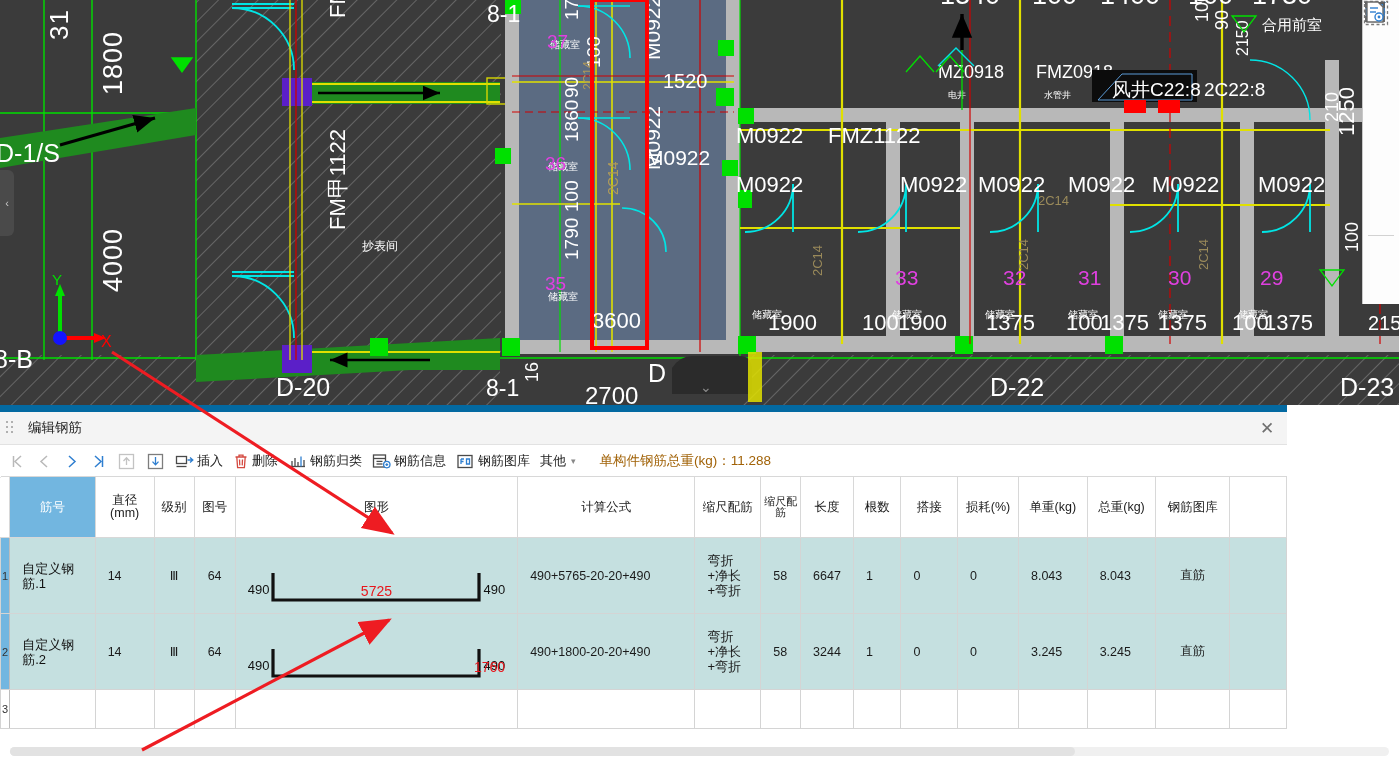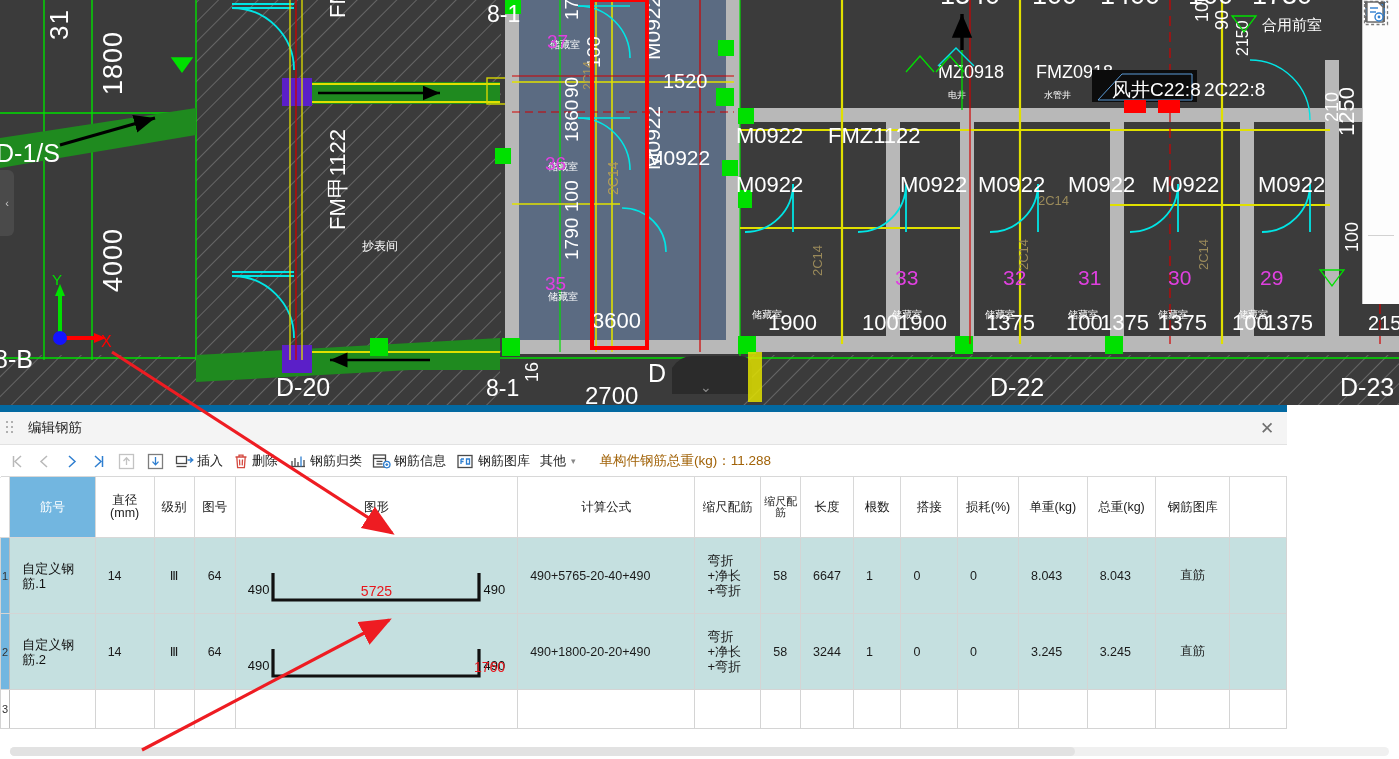--- a/index.html
+++ b/index.html
@@ -590,21 +590,21 @@
             <td>
               <div class="shape">
                 <span style="font-size:13px;color:#111">490</span>
                 <svg width="212" height="40" viewBox="0 0 212 40" style="margin:0 1px">
                   <path d="M3,3 L3,30 L209,30 L209,3" fill="none" stroke="#111" stroke-width="3.2"></path>
                 </svg>
                 <span style="font-size:13px;color:#111">490</span>
               </div>
               <div style="position:relative;margin-top:-44px;text-align:center;color:#e8151b;font-size:14px">5725</div>
             </td>
-            <td class="l">490+5765-20-40+490</td>
+            <td class="l">490+5765-20-20+490</td>
             <td class="l">
               <div class="desc">弯折+净长+弯折</div>
             </td>
             <td class="l">58</td>
             <td class="l">6647</td>
             <td class="l">1</td>
             <td class="l">0</td>
             <td class="l">0</td>
             <td class="l">8.043</td>
             <td class="l">8.043</td>

